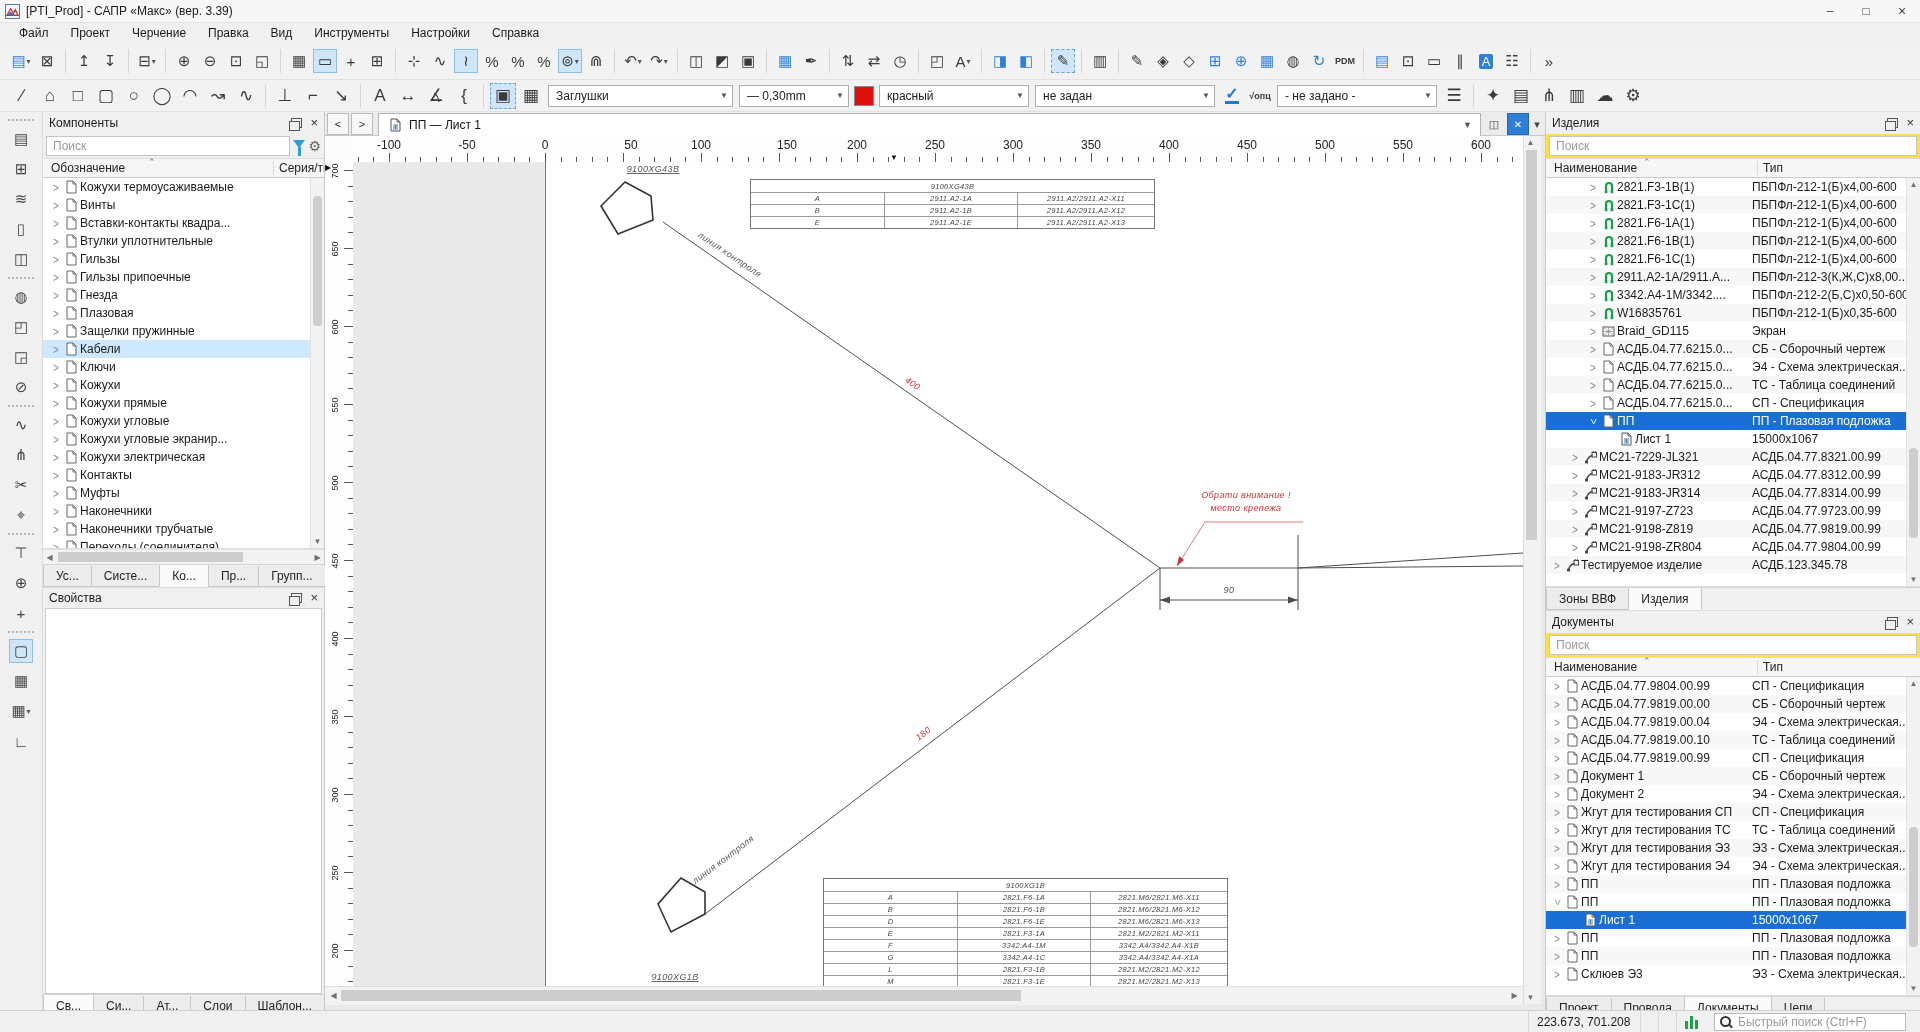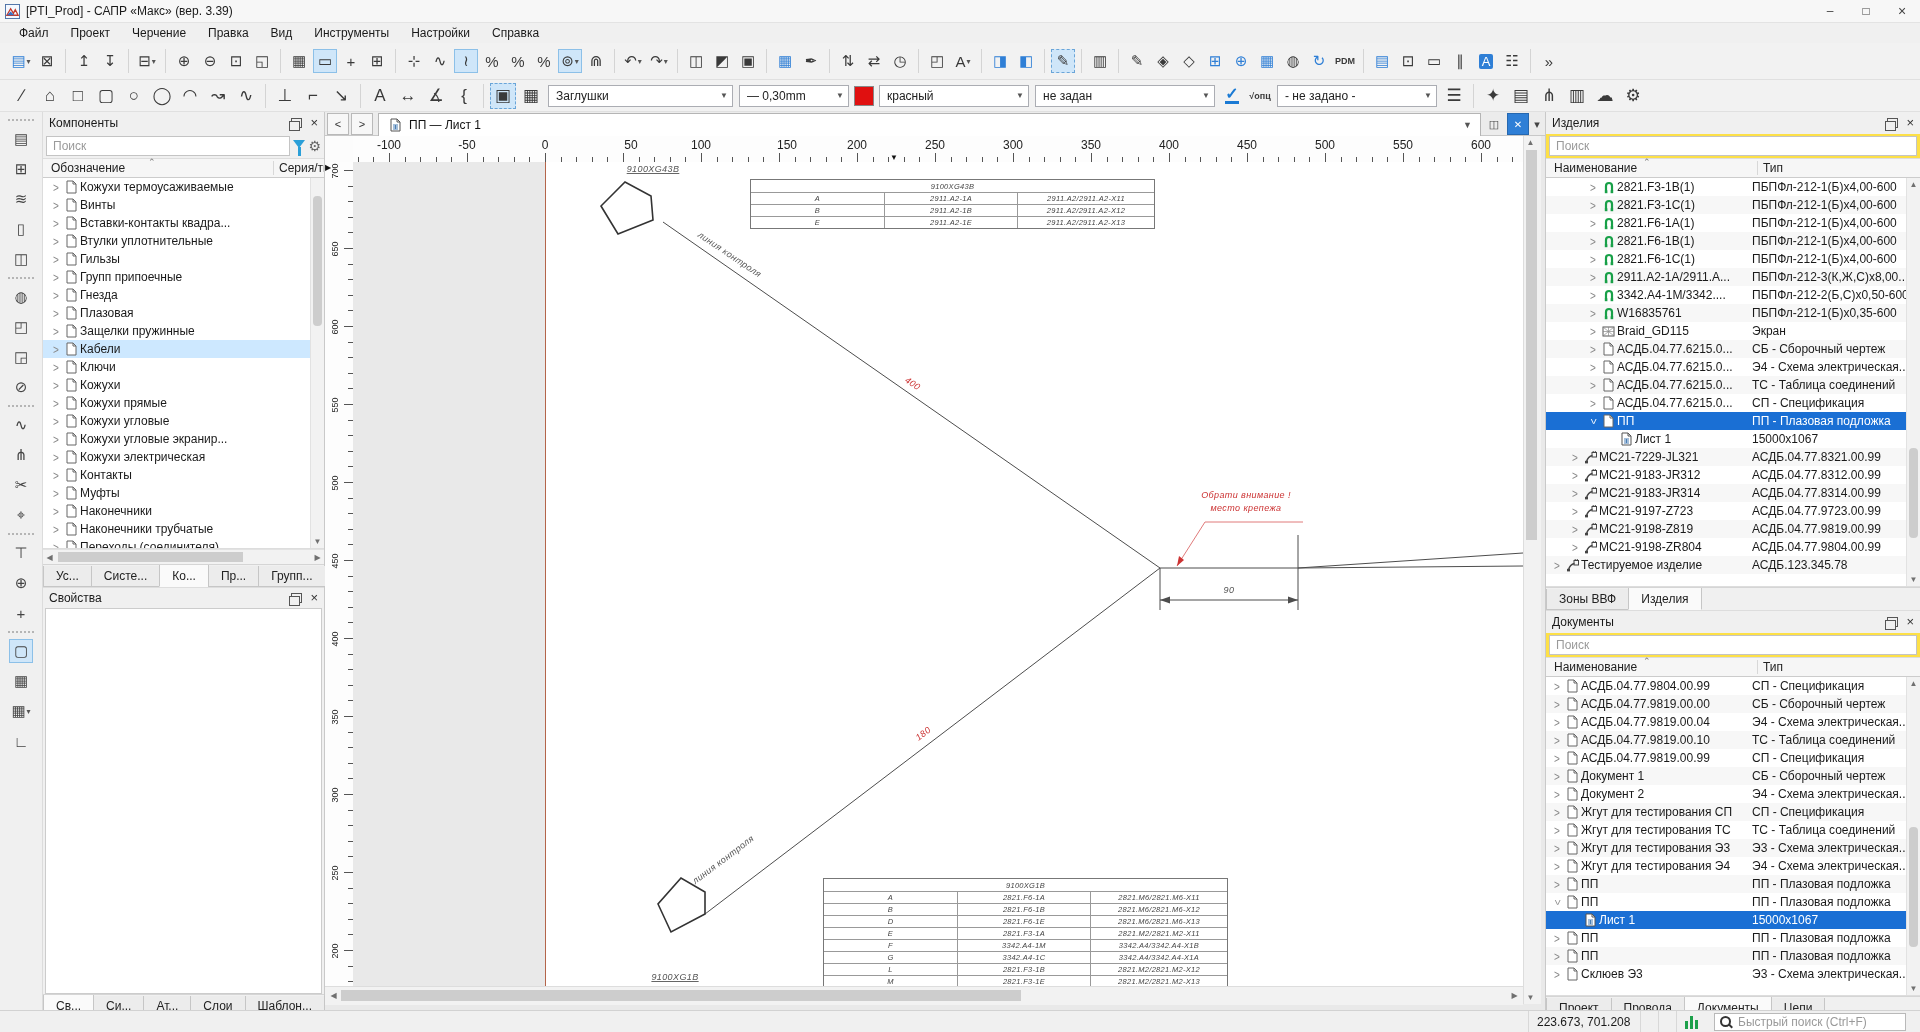--- a/index.html
+++ b/index.html
@@ -582,21 +582,21 @@
         <span class="tname">Гильзы</span>
       </div>
       <div class="trow" style="padding-left: 6px; background: rgb(255, 255, 255);">
         <span class="chev">&gt;</span>
         <span class="tico">
           <svg width="13" height="14" viewBox="0 0 13 14">
             <path d="M2 1h6l3 3v9H2z" fill="#fff" stroke="#666"></path>
             <path d="M8 1v3h3" fill="none" stroke="#666"></path>
           </svg>
         </span>
-        <span class="tname">Групп припоечные</span>
+        <span class="tname">Гильзы припоечные</span>
       </div>
       <div class="trow" style="padding-left: 6px; background: rgb(255, 255, 255);">
         <span class="chev">&gt;</span>
         <span class="tico">
           <svg width="13" height="14" viewBox="0 0 13 14">
             <path d="M2 1h6l3 3v9H2z" fill="#fff" stroke="#666"></path>
             <path d="M8 1v3h3" fill="none" stroke="#666"></path>
           </svg>
         </span>
         <span class="tname">Гнезда</span>

